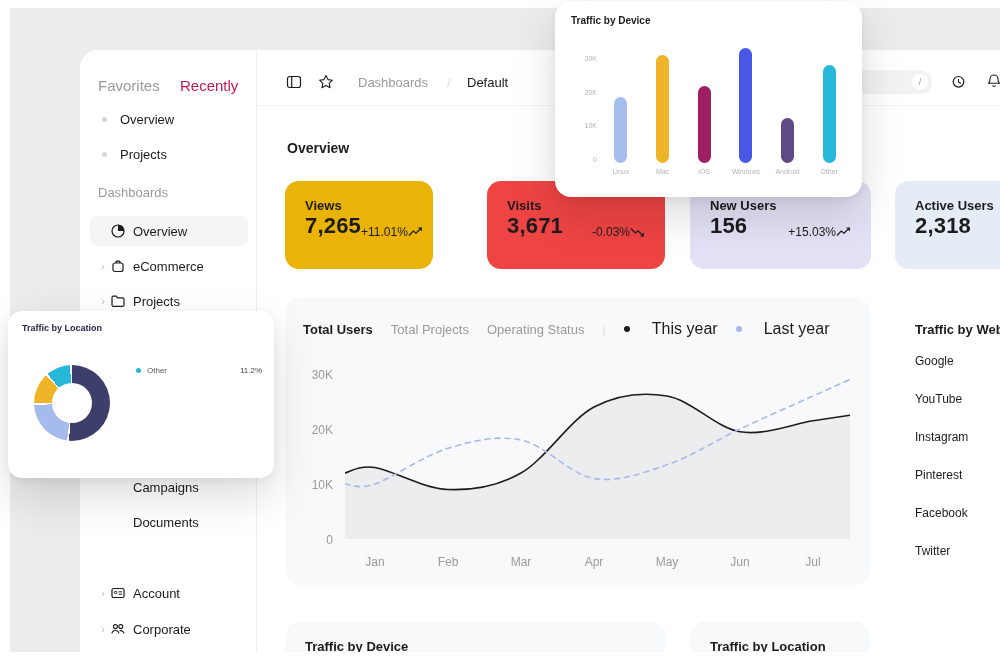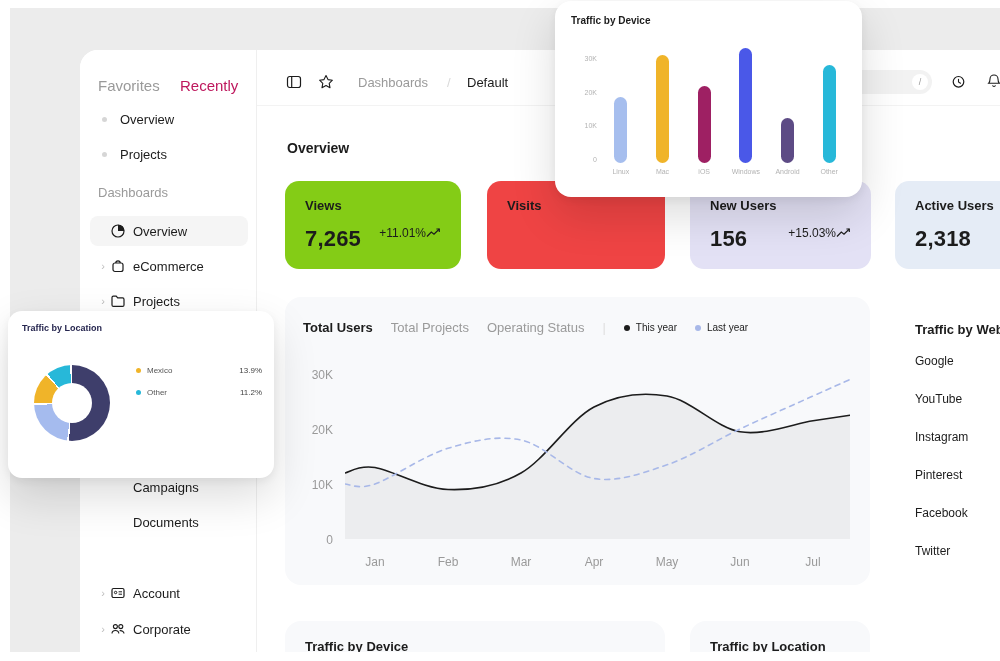--- a/index.html
+++ b/index.html
@@ -22,27 +22,27 @@
   .side-tab{font-size:15px;line-height:16px}
   .side-row{position:absolute;left:90px;width:158px;height:30px;display:flex;align-items:center;border-radius:8px;font-size:13px}
   .side-row.active{background:#f5f5f5}
   .side-row .chev{width:14px;text-align:center;font-size:11px;color:#bdbdbd;flex:0 0 auto}
   .side-row .ico{width:16px;height:16px;flex:0 0 auto;margin-right:7px;display:inline-flex}
   .side-row .dot{width:5px;height:5px;border-radius:50%;background:#d6d6d6;margin:0 13px 0 12px;flex:0 0 auto}
   .side-row.sub{padding-left:43px}
 
   .stat-card{position:absolute;top:181px;height:88px;border-radius:14px;padding:17px 20px;overflow:hidden}
   .stat-label{font-size:13px;font-weight:600}
-  .stat-row{margin-top:13px;display:flex;align-items:flex-start;justify-content:space-between}
+  .stat-row{display:flex;align-items:flex-end;justify-content:space-between}
   .stat-value{font-size:22px;font-weight:700;letter-spacing:.2px}
   .stat-delta{display:flex;align-items:center;font-size:12px}
 
   .chart-card{left:285px;top:297px;width:585px;height:288px;background:#f8f9fb;border-radius:16px}
   .chart-head{left:303px;top:320px;display:flex;align-items:center;gap:18px;font-size:13px;white-space:nowrap}
-  .legend-item{display:flex;align-items:center;gap:6px;font-size:10px;color:#1c1c1c}
+  .legend-item{display:flex;align-items:center;gap:22px;font-size:16px;color:#1c1c1c}
   .legend-dot{width:6px;height:6px;border-radius:50%;background:#1c1c1c}
   .ytick{position:absolute;width:36px;text-align:right;font-size:12px;color:#9a9a9a}
   .xtick{position:absolute;width:60px;text-align:center;font-size:12px;color:#9a9a9a}
 
   .panel-item{position:absolute;left:915px;font-size:12px;color:#1c1c1c;white-space:nowrap}
 
   .mini-card{position:absolute;background:#f8f9fb;border-radius:16px}
   .mini-title{position:absolute;left:20px;top:18px;font-size:13px;font-weight:600;white-space:nowrap}
 
   .float-card{position:absolute;background:#fff;border-radius:16px;z-index:50;
@@ -181,37 +181,49 @@
   </span>
   <span class="abs" style="left:986px;top:73px">
     <svg width="16" height="16" viewBox="0 0 16 16">
         <path d="M8 2a4 4 0 0 1 4 4c0 3 .8 3.7 1.3 4.2H2.7C3.2 9.7 4 9 4 6a4 4 0 0 1 4-4z" fill="none" stroke="#1c1c1c" stroke-width="1.1"></path>
         <path d="M6.5 12.4a1.6 1.6 0 0 0 3 0" fill="none" stroke="#1c1c1c" stroke-width="1.1"></path>
       </svg>
   </span>
 
   <span class="abs bold" style="left:287px;top:140px;font-size:14px;font-weight:600">Overview</span>
 
-  <div class="stat-card" style="left: 285px; width: 176px; background: #84cc16;">
+  <div class="stat-card" style="left: 285px; width: 148px; background: #eab308;">
     <div class="stat-label">Views</div>
     <div class="stat-row">
       <span class="stat-value">7,265</span>
       <span class="stat-delta">
           <span>+11.01%</span>
         <span>
             <svg width="15" height="10" viewBox="0 0 15 10">
               <path d="M1 8.5L5.3 4l2.7 2.2L13.3 1" fill="none" stroke="#1c1c1c" stroke-width="1.2"></path>
               <path d="M10.4 1h2.9v2.9" fill="none" stroke="#1c1c1c" stroke-width="1.2"></path>
             </svg>
           </span>
       </span>
     </div>
   </div>
   <div class="stat-card" style="left: 487px; width: 178px; background: #ef4444;">
     <div class="stat-label">Visits</div>
+    <div class="stat-row">
+      <span class="stat-value">3,671</span>
+      <span class="stat-delta">
+          <span>-0.03%</span>
+        <span>
+            <svg width="15" height="10" viewBox="0 0 15 10">
+              <path d="M1 1.5L5.3 6l2.7-2.2L13.3 9" fill="none" stroke="#1c1c1c" stroke-width="1.2"></path>
+              <path d="M10.4 9h2.9V6.1" fill="none" stroke="#1c1c1c" stroke-width="1.2"></path>
+            </svg>
+          </span>
+      </span>
+    </div>
   </div>
   <div class="stat-card" style="left: 690px; width: 181px; background: rgb(227, 225, 245);">
     <div class="stat-label">New Users</div>
     <div class="stat-row">
       <span class="stat-value">156</span>
       <span class="stat-delta">
           <span>+15.03%</span>
         <span>
             <svg width="15" height="10" viewBox="0 0 15 10">
               <path d="M1 8.5L5.3 4l2.7 2.2L13.3 1" fill="none" stroke="#1c1c1c" stroke-width="1.2"></path>
@@ -319,25 +331,20 @@
     </div>
   </div>
 
   <div class="float-card" style="left:8px;top:311px;width:266px;height:167px;border-radius:14px">
     <span class="abs semi" style="left:14px;top:12px;font-size:9px;color:#26264f">Traffic by Location</span>
     <div class="donut" id="donut" style="background: conic-gradient(rgb(62, 62, 107) 0deg, rgb(62, 62, 107) 184.6deg, rgb(255, 255, 255) 184.6deg, rgb(255, 255, 255) 187.6deg, rgb(165, 187, 238) 187.6deg, rgb(165, 187, 238) 266.6deg, rgb(255, 255, 255) 266.6deg, rgb(255, 255, 255) 269.6deg, rgb(240, 180, 41) 269.6deg, rgb(240, 180, 41) 316.7deg, rgb(255, 255, 255) 316.7deg, rgb(255, 255, 255) 319.7deg, rgb(39, 184, 217) 319.7deg, rgb(39, 184, 217) 357deg, rgb(255, 255, 255) 357deg, rgb(255, 255, 255) 360deg);">
       <div class="hole"></div>
     </div>
     <div class="loc-legend">
       <div class="loc-row">
-        <span class="loc-dot" style="background: rgb(240, 180, 41);"></span>
-        <span class="loc-name">Mexico</span>
-        <span class="loc-pct">13.9%</span>
-      </div>
-      <div class="loc-row">
         <span class="loc-dot" style="background: rgb(39, 184, 217);"></span>
         <span class="loc-name">Other</span>
         <span class="loc-pct">11.2%</span>
       </div>
     </div>
   </div>
 
 </div>
 
 </body></html>

